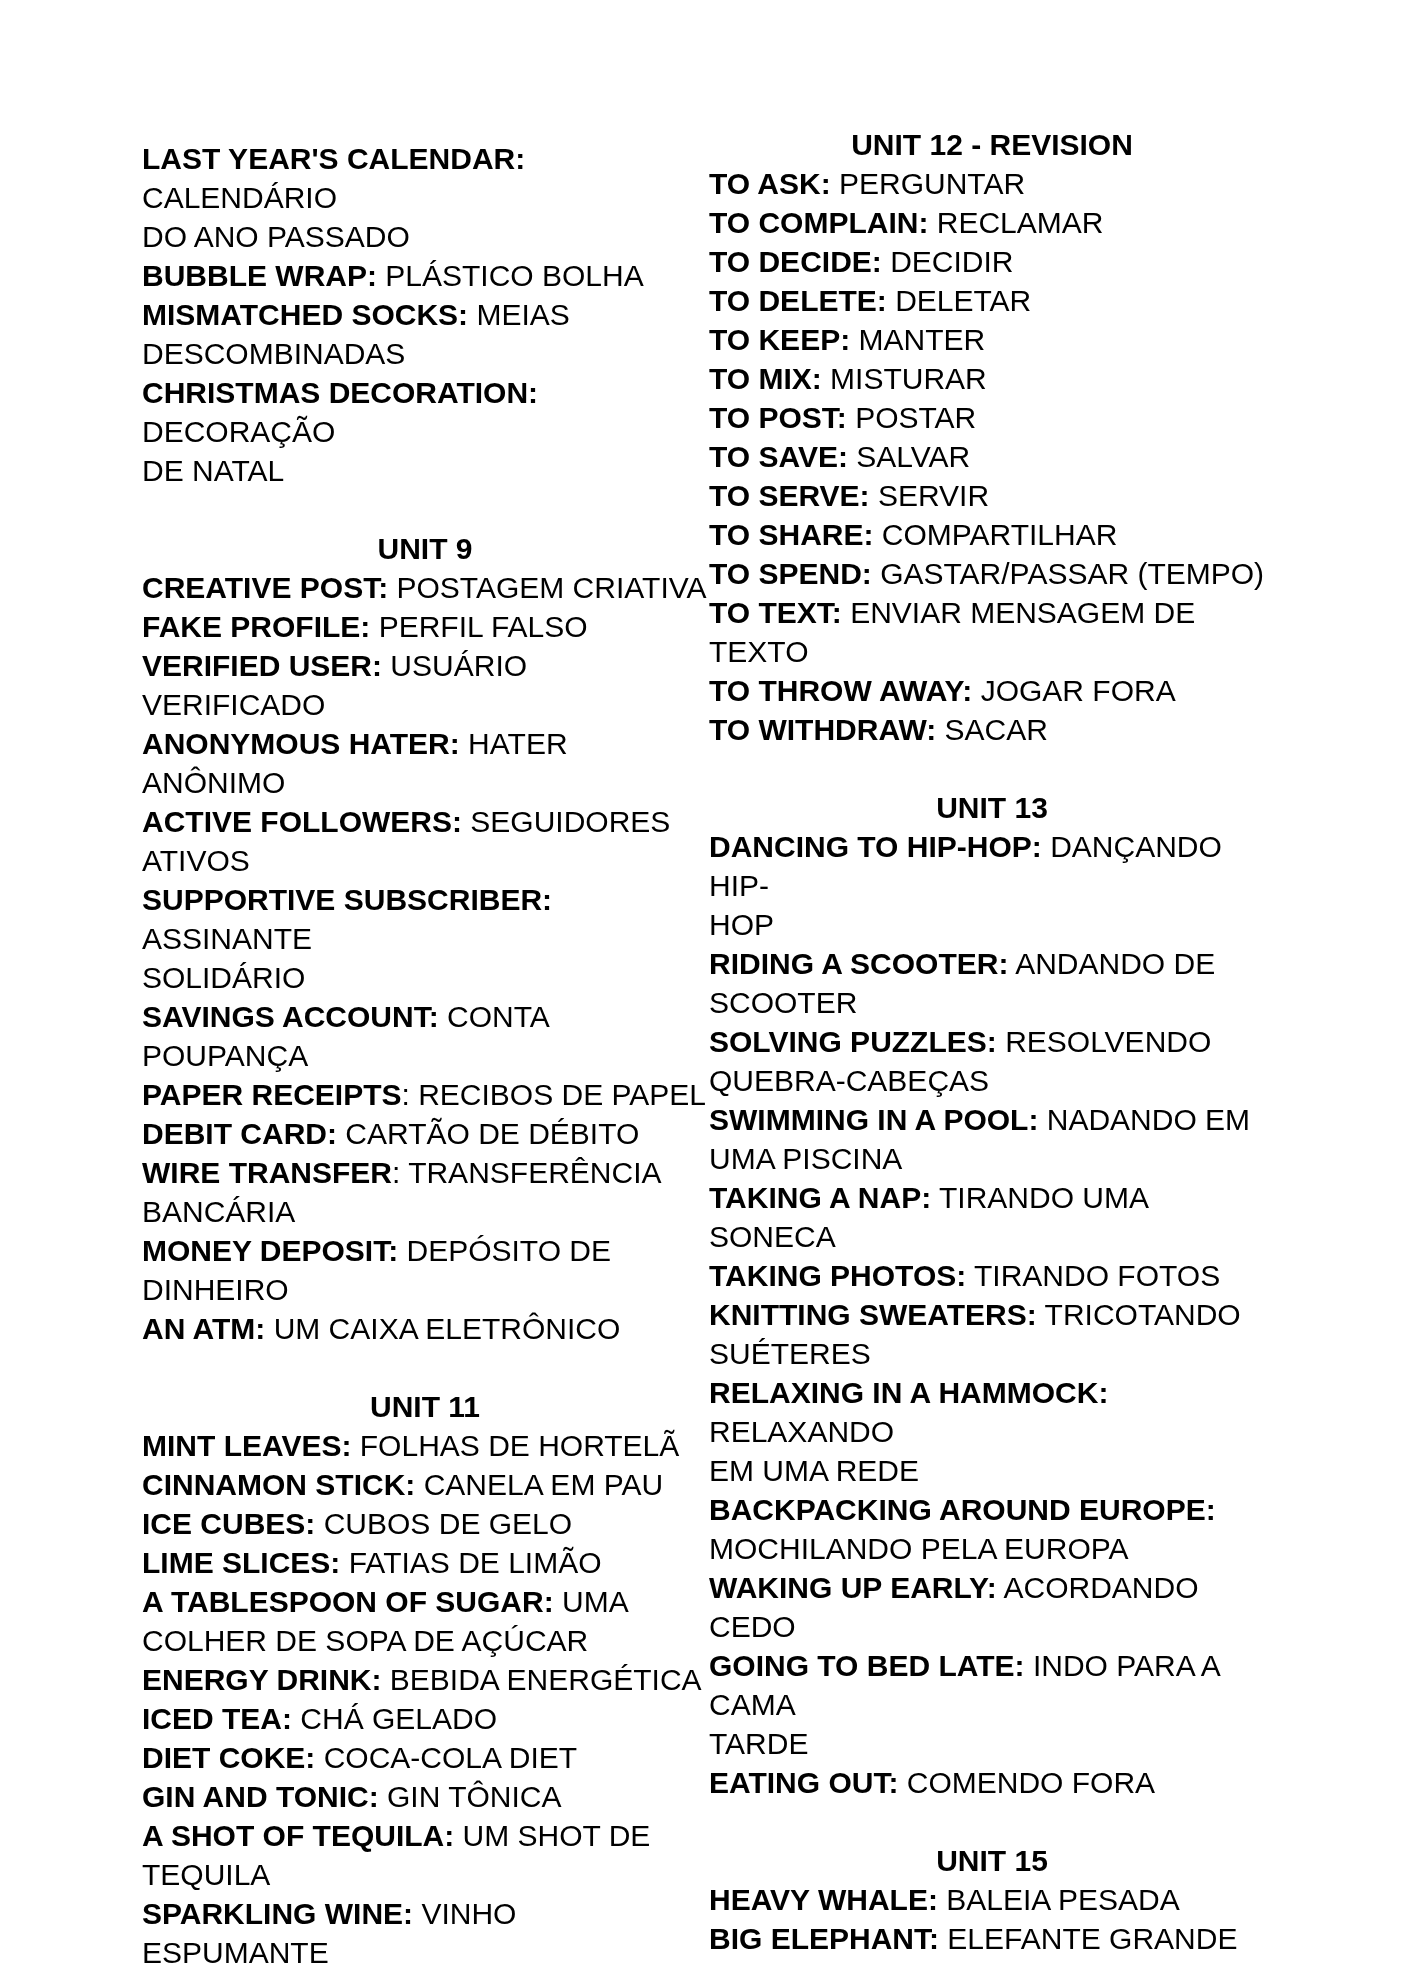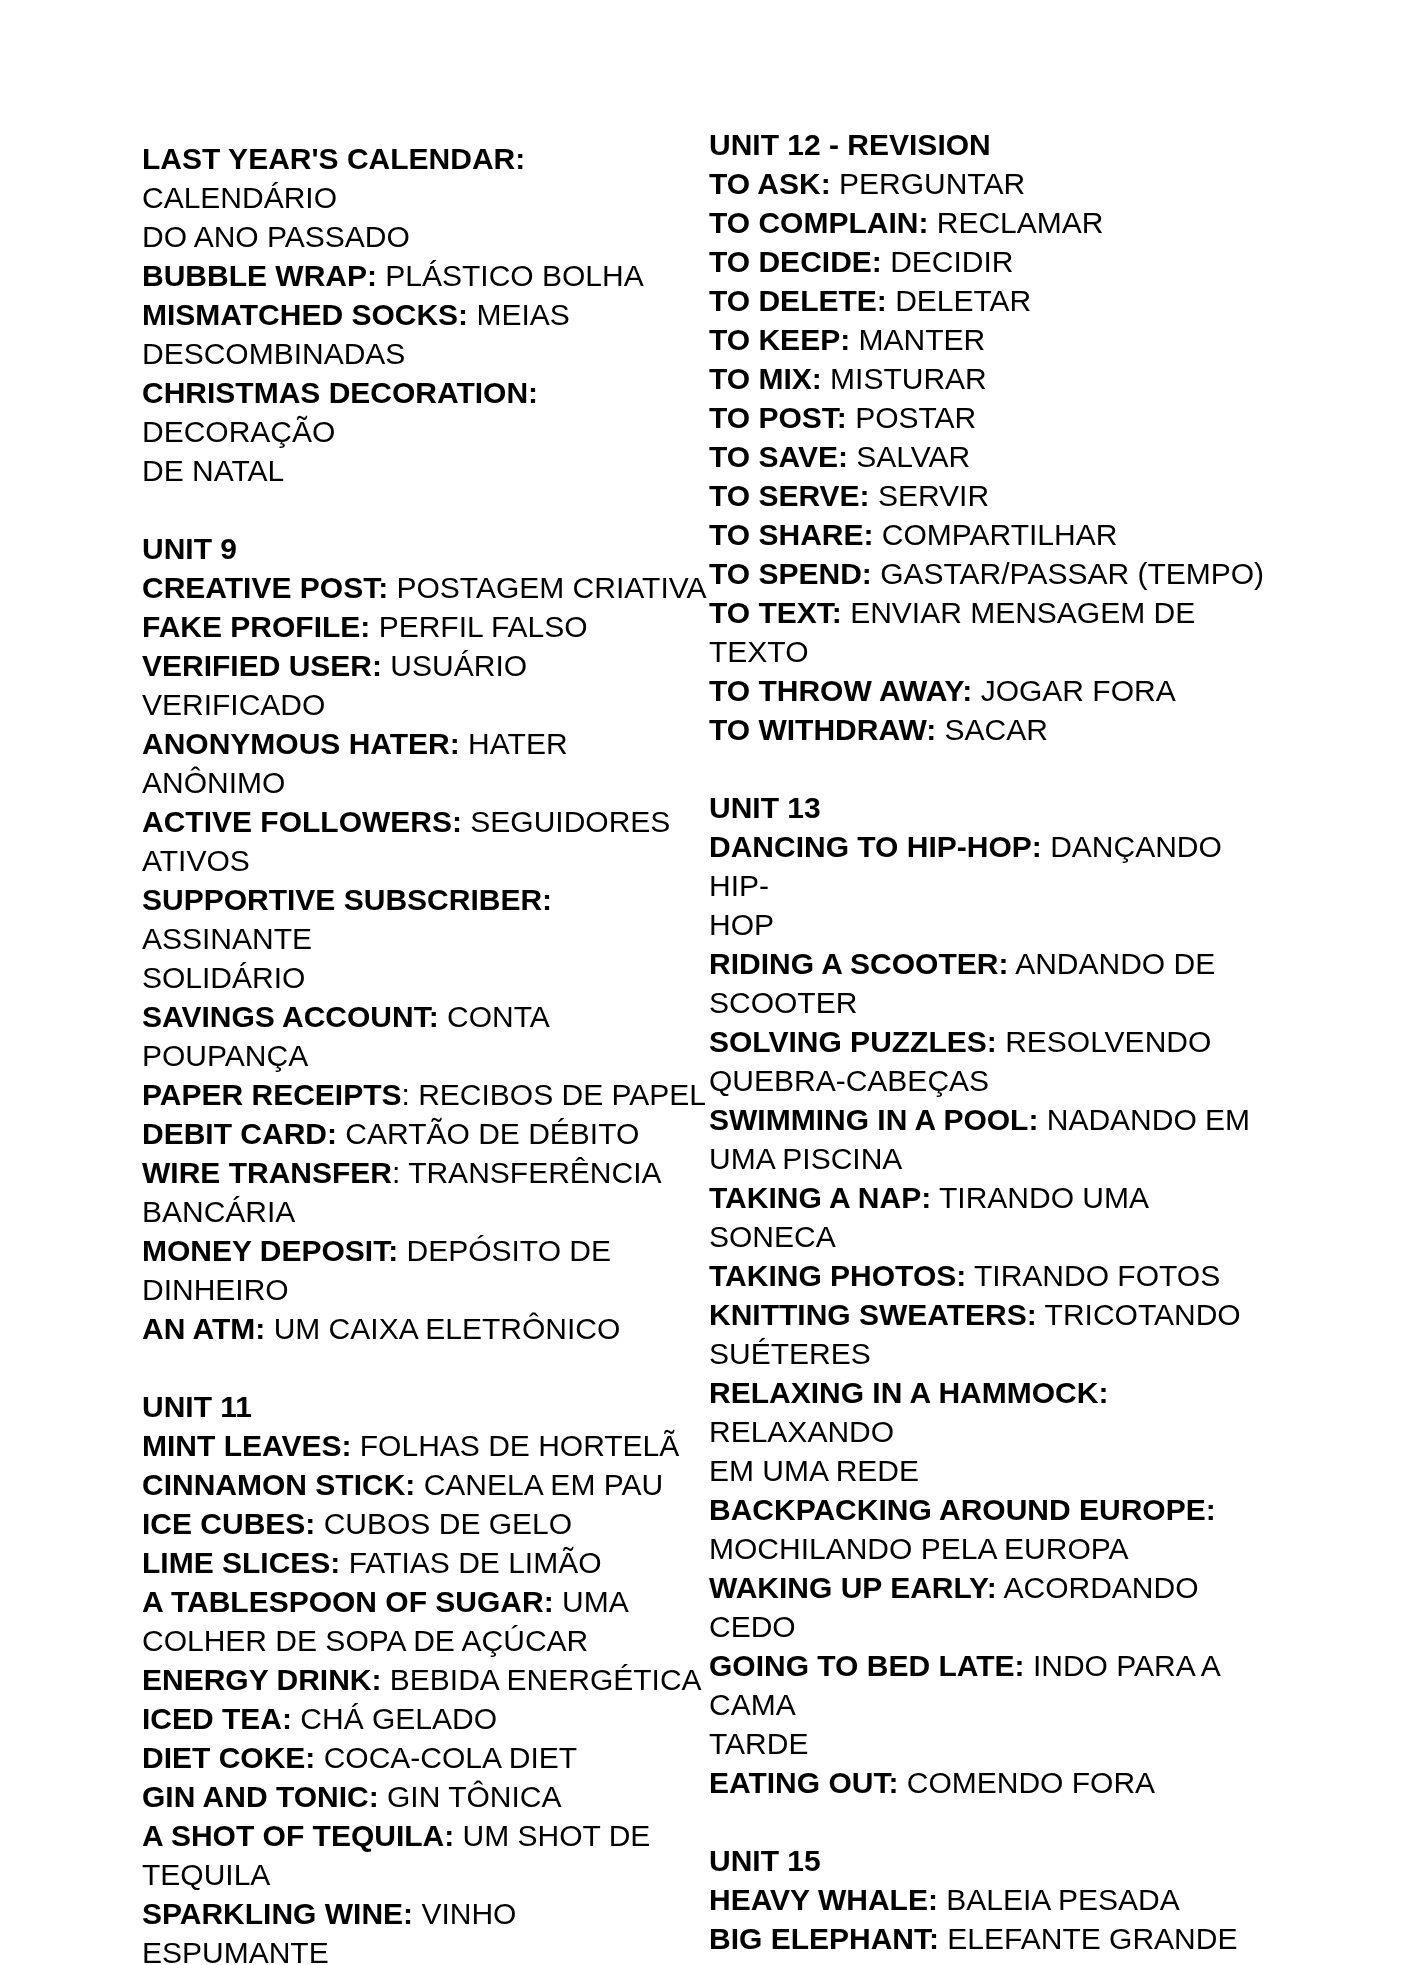--- a/index.html
+++ b/index.html
@@ -26,20 +26,21 @@
     line-height: 39px;
     color: #000000;
     white-space: pre-wrap;
     width: 566px;
   }
   .col-left  { left: 142px; top: 139px; }
   .col-right { left: 709px; top: 125px; }
   .line { min-height: 39px; }
   .heading {
     font-weight: 700;
+    text-align: center;
   }
   .line b { font-weight: 700; }
 </style>
 </head>
 <body>
 
 <div class="page">
   <div class="col col-left" id="col-left"><div class="line"><b>LAST YEAR'S CALENDAR:</b><span> CALENDÁRIO</span></div><div class="line"><span>DO ANO PASSADO</span></div><div class="line"><b>BUBBLE WRAP:</b><span> PLÁSTICO BOLHA</span></div><div class="line"><b>MISMATCHED SOCKS:</b><span> MEIAS</span></div><div class="line"><span>DESCOMBINADAS</span></div><div class="line"><b>CHRISTMAS DECORATION:</b><span> DECORAÇÃO</span></div><div class="line"><span>DE NATAL</span></div><div class="line"></div><div class="line heading">UNIT 9</div><div class="line"><b>CREATIVE POST:</b><span> POSTAGEM CRIATIVA</span></div><div class="line"><b>FAKE PROFILE:</b><span> PERFIL FALSO</span></div><div class="line"><b>VERIFIED USER:</b><span> USUÁRIO VERIFICADO</span></div><div class="line"><b>ANONYMOUS HATER:</b><span> HATER ANÔNIMO</span></div><div class="line"><b>ACTIVE FOLLOWERS:</b><span> SEGUIDORES</span></div><div class="line"><span>ATIVOS</span></div><div class="line"><b>SUPPORTIVE SUBSCRIBER:</b><span> ASSINANTE</span></div><div class="line"><span>SOLIDÁRIO</span></div><div class="line"><b>SAVINGS ACCOUNT:</b><span> CONTA POUPANÇA</span></div><div class="line"><b>PAPER RECEIPTS</b><span>: RECIBOS DE PAPEL</span></div><div class="line"><b>DEBIT CARD:</b><span> CARTÃO DE DÉBITO</span></div><div class="line"><b>WIRE TRANSFER</b><span>: TRANSFERÊNCIA</span></div><div class="line"><span>BANCÁRIA</span></div><div class="line"><b>MONEY DEPOSIT:</b><span> DEPÓSITO DE</span></div><div class="line"><span>DINHEIRO</span></div><div class="line"><b>AN ATM:</b><span> UM CAIXA ELETRÔNICO</span></div><div class="line"></div><div class="line heading">UNIT 11</div><div class="line"><b>MINT LEAVES:</b><span> FOLHAS DE HORTELÃ</span></div><div class="line"><b>CINNAMON STICK:</b><span> CANELA EM PAU</span></div><div class="line"><b>ICE CUBES:</b><span> CUBOS DE GELO</span></div><div class="line"><b>LIME SLICES:</b><span> FATIAS DE LIMÃO</span></div><div class="line"><b>A TABLESPOON OF SUGAR:</b><span> UMA</span></div><div class="line"><span>COLHER DE SOPA DE AÇÚCAR</span></div><div class="line"><b>ENERGY DRINK:</b><span> BEBIDA ENERGÉTICA</span></div><div class="line"><b>ICED TEA:</b><span> CHÁ GELADO</span></div><div class="line"><b>DIET COKE:</b><span> COCA-COLA DIET</span></div><div class="line"><b>GIN AND TONIC:</b><span> GIN TÔNICA</span></div><div class="line"><b>A SHOT OF TEQUILA:</b><span> UM SHOT DE</span></div><div class="line"><span>TEQUILA</span></div><div class="line"><b>SPARKLING WINE:</b><span> VINHO ESPUMANTE</span></div></div>
   <div class="col col-right" id="col-right"><div class="line heading">UNIT 12 - REVISION</div><div class="line"><b>TO ASK:</b><span> PERGUNTAR</span></div><div class="line"><b>TO COMPLAIN:</b><span> RECLAMAR</span></div><div class="line"><b>TO DECIDE:</b><span> DECIDIR</span></div><div class="line"><b>TO DELETE:</b><span> DELETAR</span></div><div class="line"><b>TO KEEP:</b><span> MANTER</span></div><div class="line"><b>TO MIX:</b><span> MISTURAR</span></div><div class="line"><b>TO POST:</b><span> POSTAR</span></div><div class="line"><b>TO SAVE:</b><span> SALVAR</span></div><div class="line"><b>TO SERVE:</b><span> SERVIR</span></div><div class="line"><b>TO SHARE:</b><span> COMPARTILHAR</span></div><div class="line"><b>TO SPEND:</b><span> GASTAR/PASSAR (TEMPO)</span></div><div class="line"><b>TO TEXT:</b><span> ENVIAR MENSAGEM DE TEXTO</span></div><div class="line"><b>TO THROW AWAY:</b><span> JOGAR FORA</span></div><div class="line"><b>TO WITHDRAW:</b><span> SACAR</span></div><div class="line"></div><div class="line heading">UNIT 13</div><div class="line"><b>DANCING TO HIP-HOP:</b><span> DANÇANDO HIP-</span></div><div class="line"><span>HOP</span></div><div class="line"><b>RIDING A SCOOTER:</b><span> ANDANDO DE</span></div><div class="line"><span>SCOOTER</span></div><div class="line"><b>SOLVING PUZZLES:</b><span> RESOLVENDO</span></div><div class="line"><span>QUEBRA-CABEÇAS</span></div><div class="line"><b>SWIMMING IN A POOL:</b><span> NADANDO EM</span></div><div class="line"><span>UMA PISCINA</span></div><div class="line"><b>TAKING A NAP:</b><span> TIRANDO UMA SONECA</span></div><div class="line"><b>TAKING PHOTOS:</b><span> TIRANDO FOTOS</span></div><div class="line"><b>KNITTING SWEATERS:</b><span> TRICOTANDO</span></div><div class="line"><span>SUÉTERES</span></div><div class="line"><b>RELAXING IN A HAMMOCK:</b><span> RELAXANDO</span></div><div class="line"><span>EM UMA REDE</span></div><div class="line"><b>BACKPACKING AROUND EUROPE:</b></div><div class="line"><span>MOCHILANDO PELA EUROPA</span></div><div class="line"><b>WAKING UP EARLY:</b><span> ACORDANDO CEDO</span></div><div class="line"><b>GOING TO BED LATE:</b><span> INDO PARA A CAMA</span></div><div class="line"><span>TARDE</span></div><div class="line"><b>EATING OUT:</b><span> COMENDO FORA</span></div><div class="line"></div><div class="line heading">UNIT 15</div><div class="line"><b>HEAVY WHALE:</b><span> BALEIA PESADA</span></div><div class="line"><b>BIG ELEPHANT:</b><span> ELEFANTE GRANDE</span></div><div class="line"><b>NEEDY PANDAS:</b><span> PANDAS CARENTES</span></div></div>
 </div>

